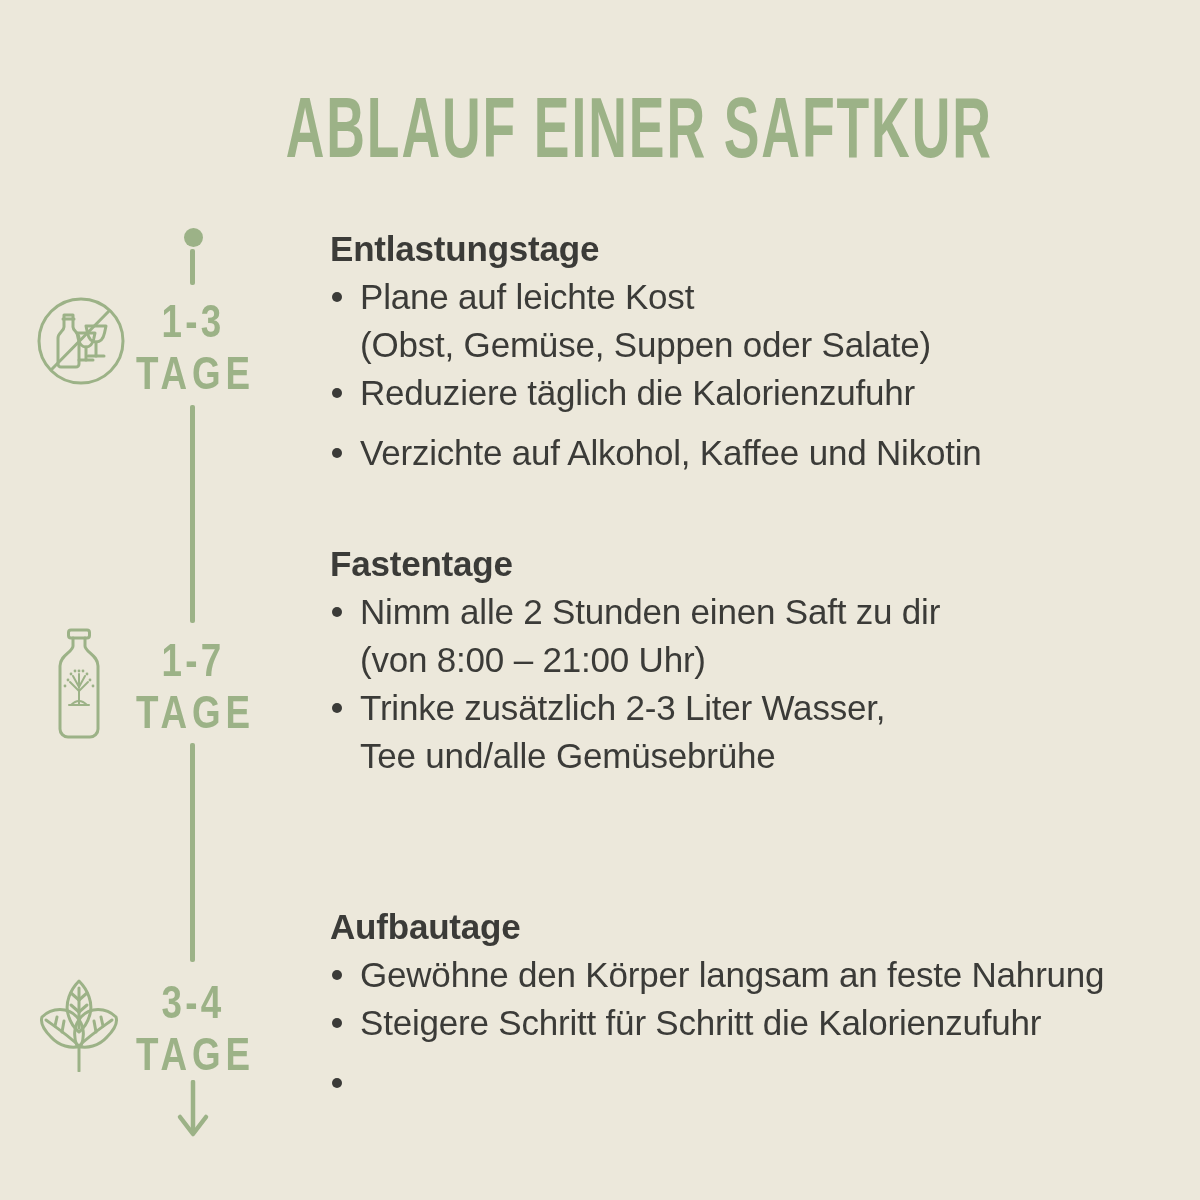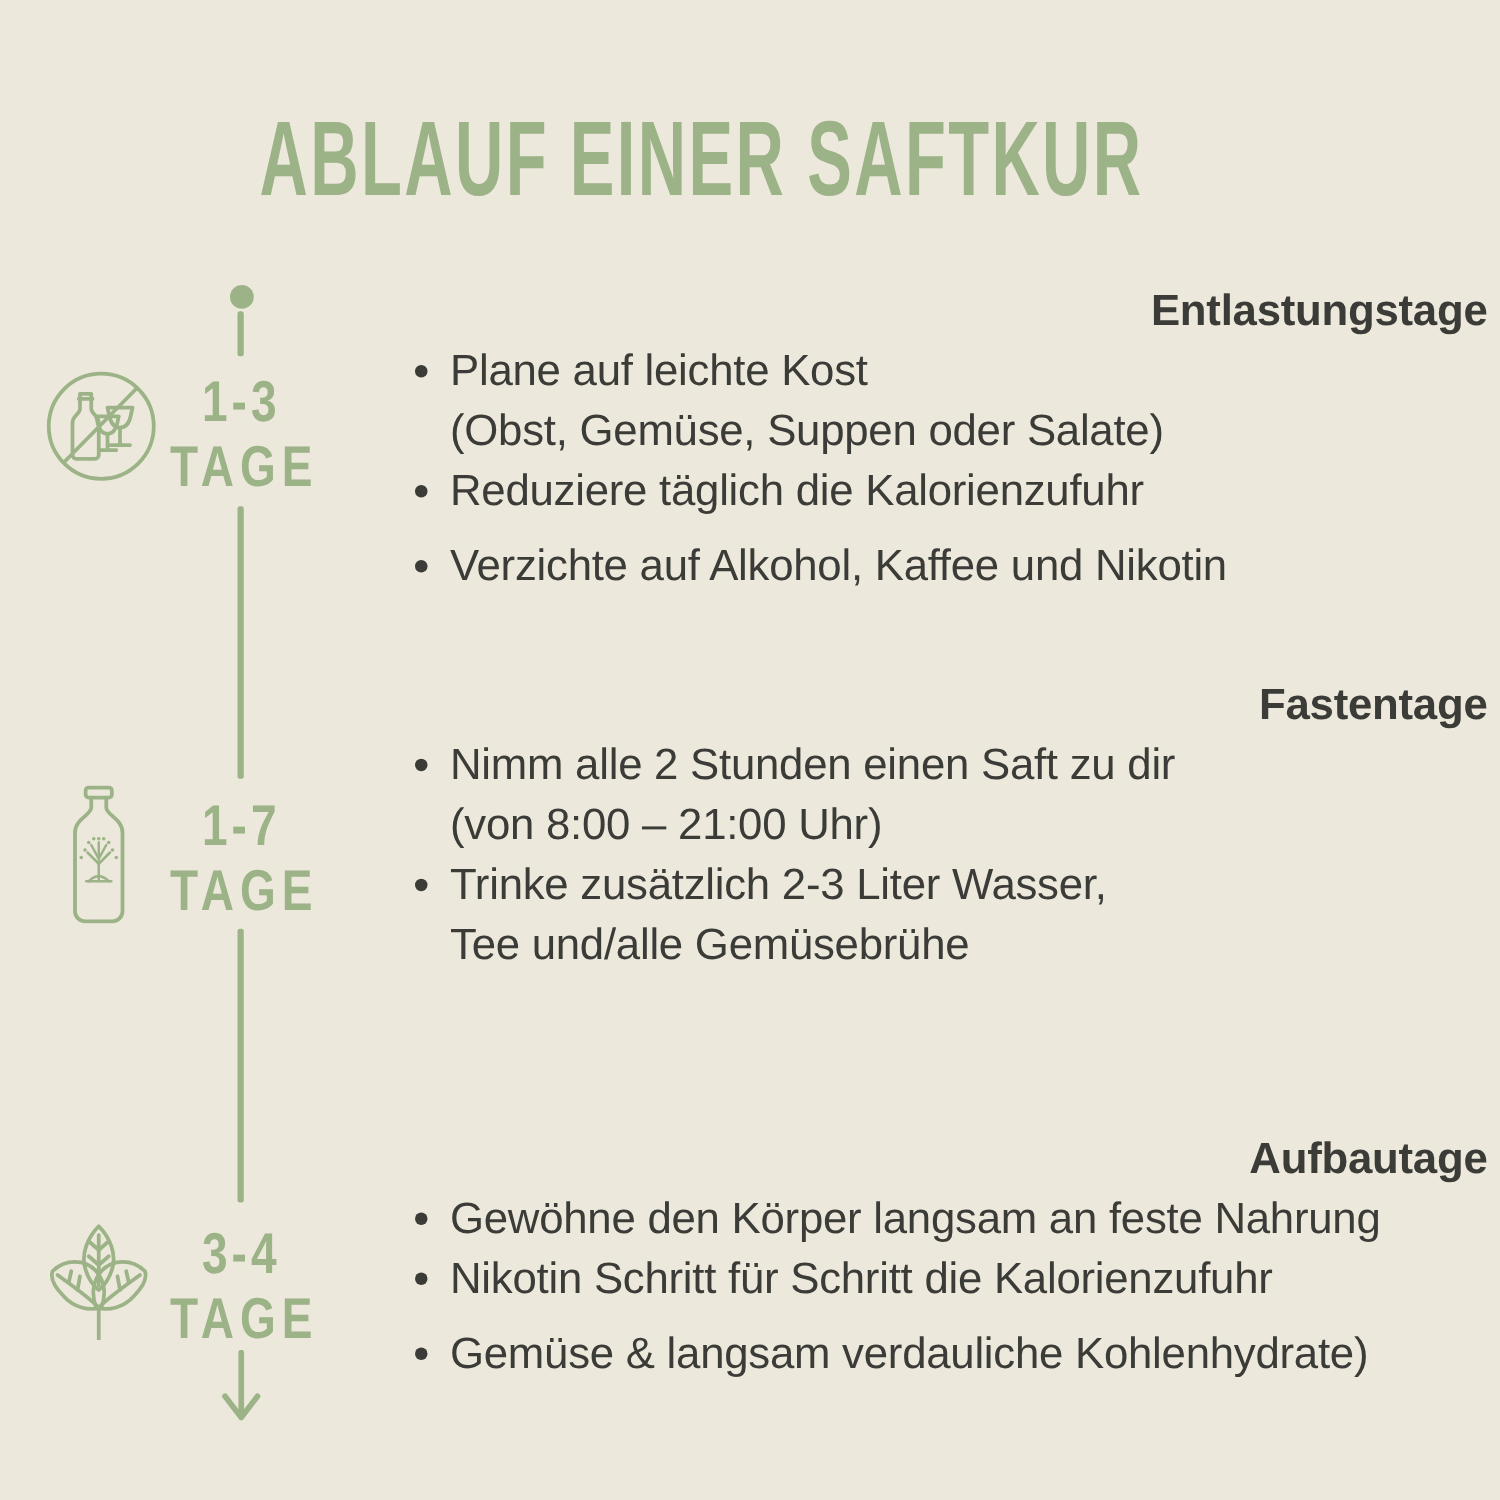--- a/index.html
+++ b/index.html
@@ -12,21 +12,21 @@
     color: #3B3B38;
     overflow: hidden;
   }
 
   
   .title {
     position: absolute;
     top: 78px; left: 0;
     width: 1200px;
     line-height: 100px;
-    text-align: left;
+    text-align: right;
     white-space: nowrap;
   }
   .title-inner {
     display: inline-block;
     font-size: 85px;
     font-weight: bold;
     letter-spacing: 3px;
     color: #9CB287;
     transform: scaleX(0.63);
     transform-origin: 50% 50%;
@@ -85,21 +85,20 @@
   }
   .section.s1 { top: 225px; }
   .section.s2 { top: 540px; }
   .section.s3 { top: 903px; }
   .section h2 {
     margin: 0; padding: 0;
     font-size: 35px;
     line-height: 48px;
     font-weight: bold;
     letter-spacing: -0.2px;
-    text-align: right;
   }
   .section ul { list-style:none; margin:0; padding:0; }
   .section li { display: flex; align-items: flex-start; }
   .section li.gap { margin-top: 12px; }
   .bullet-dot {
     flex: 0 0 auto;
     width: 10px; height: 10px;
     border-radius: 50%;
     background: #3B3B38;
     margin: 19px 18px 0 2px;
@@ -264,25 +263,24 @@
     <ul>
       <li>
         <span class="bullet-dot"></span>
         <span class="lines">
           <span class="line">Gewöhne den Körper langsam an feste Nahrung</span>
         </span>
       </li>
       <li>
         <span class="bullet-dot"></span>
         <span class="lines">
-          <span class="line">Nikotin Schritt für Schritt die Kalorienzufuhr</span>
+          <span class="line">Steigere Schritt für Schritt die Kalorienzufuhr</span>
         </span>
       </li>
       <li class="gap">
         <span class="bullet-dot"></span>
         <span class="lines">
-          <span class="line">Gemüse &amp; langsam verdauliche Kohlenhydrate)</span>
         </span>
       </li>
     </ul>
   </div>
 
 </div>
 
 </body></html>

